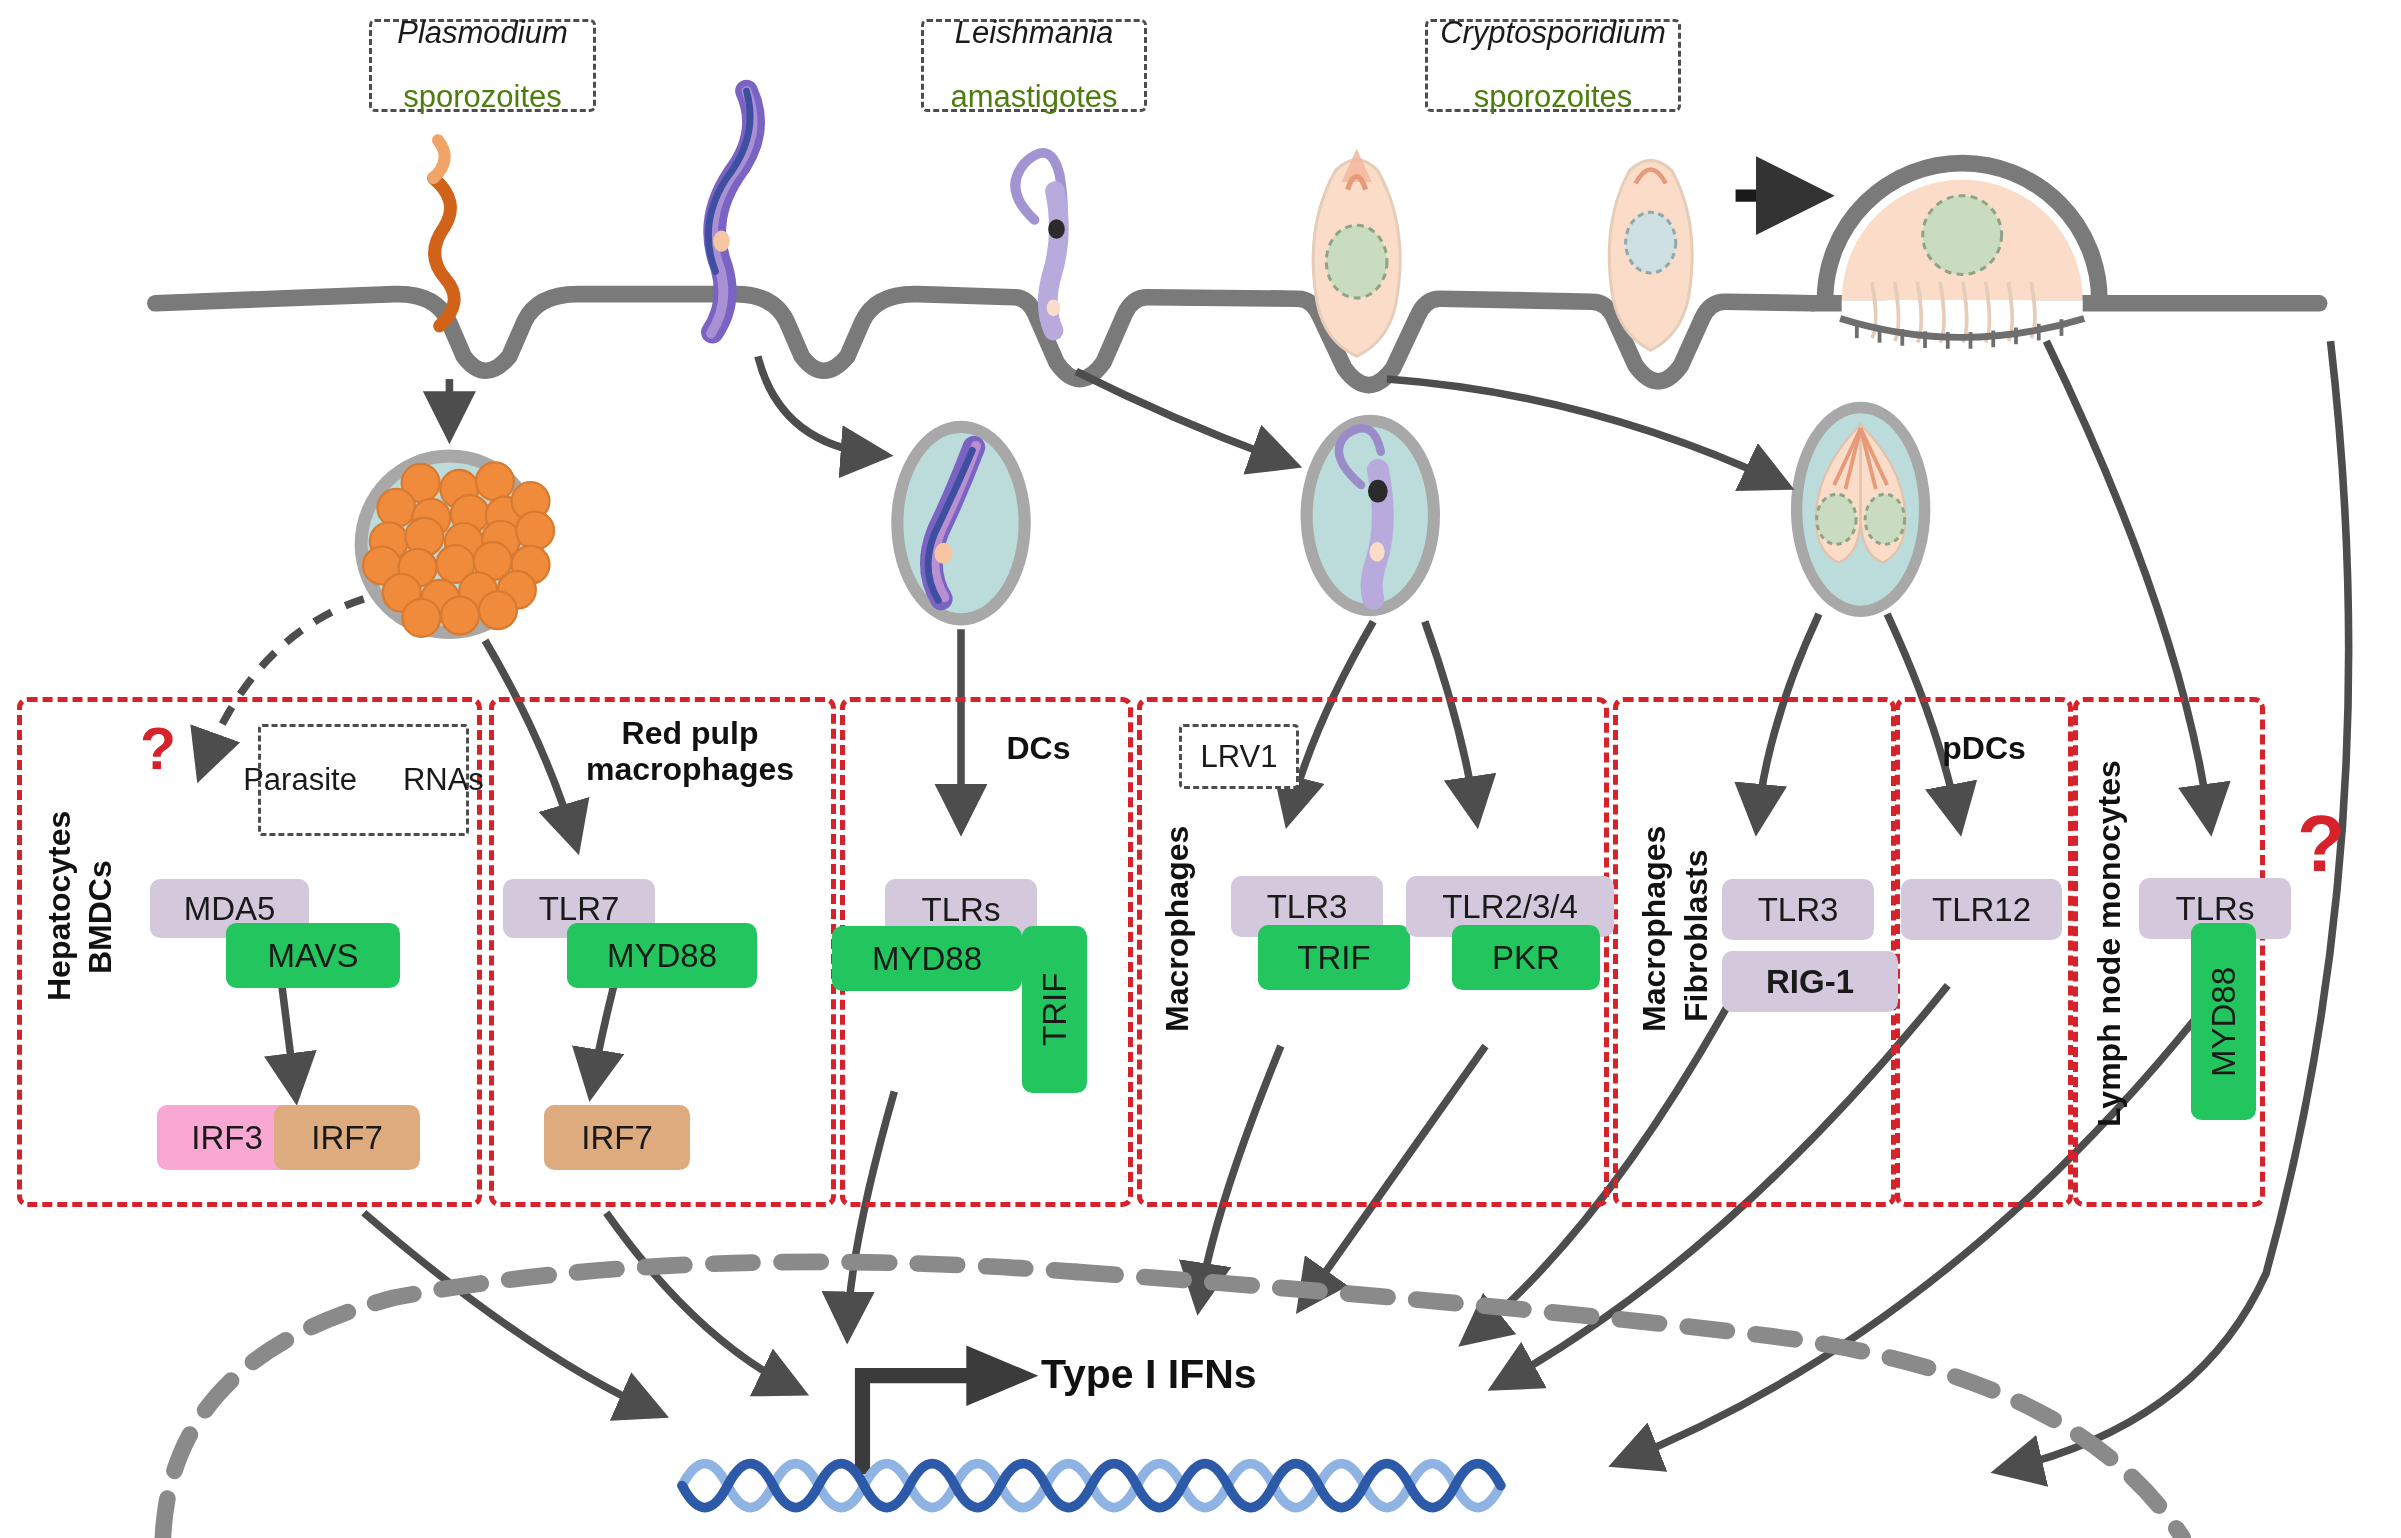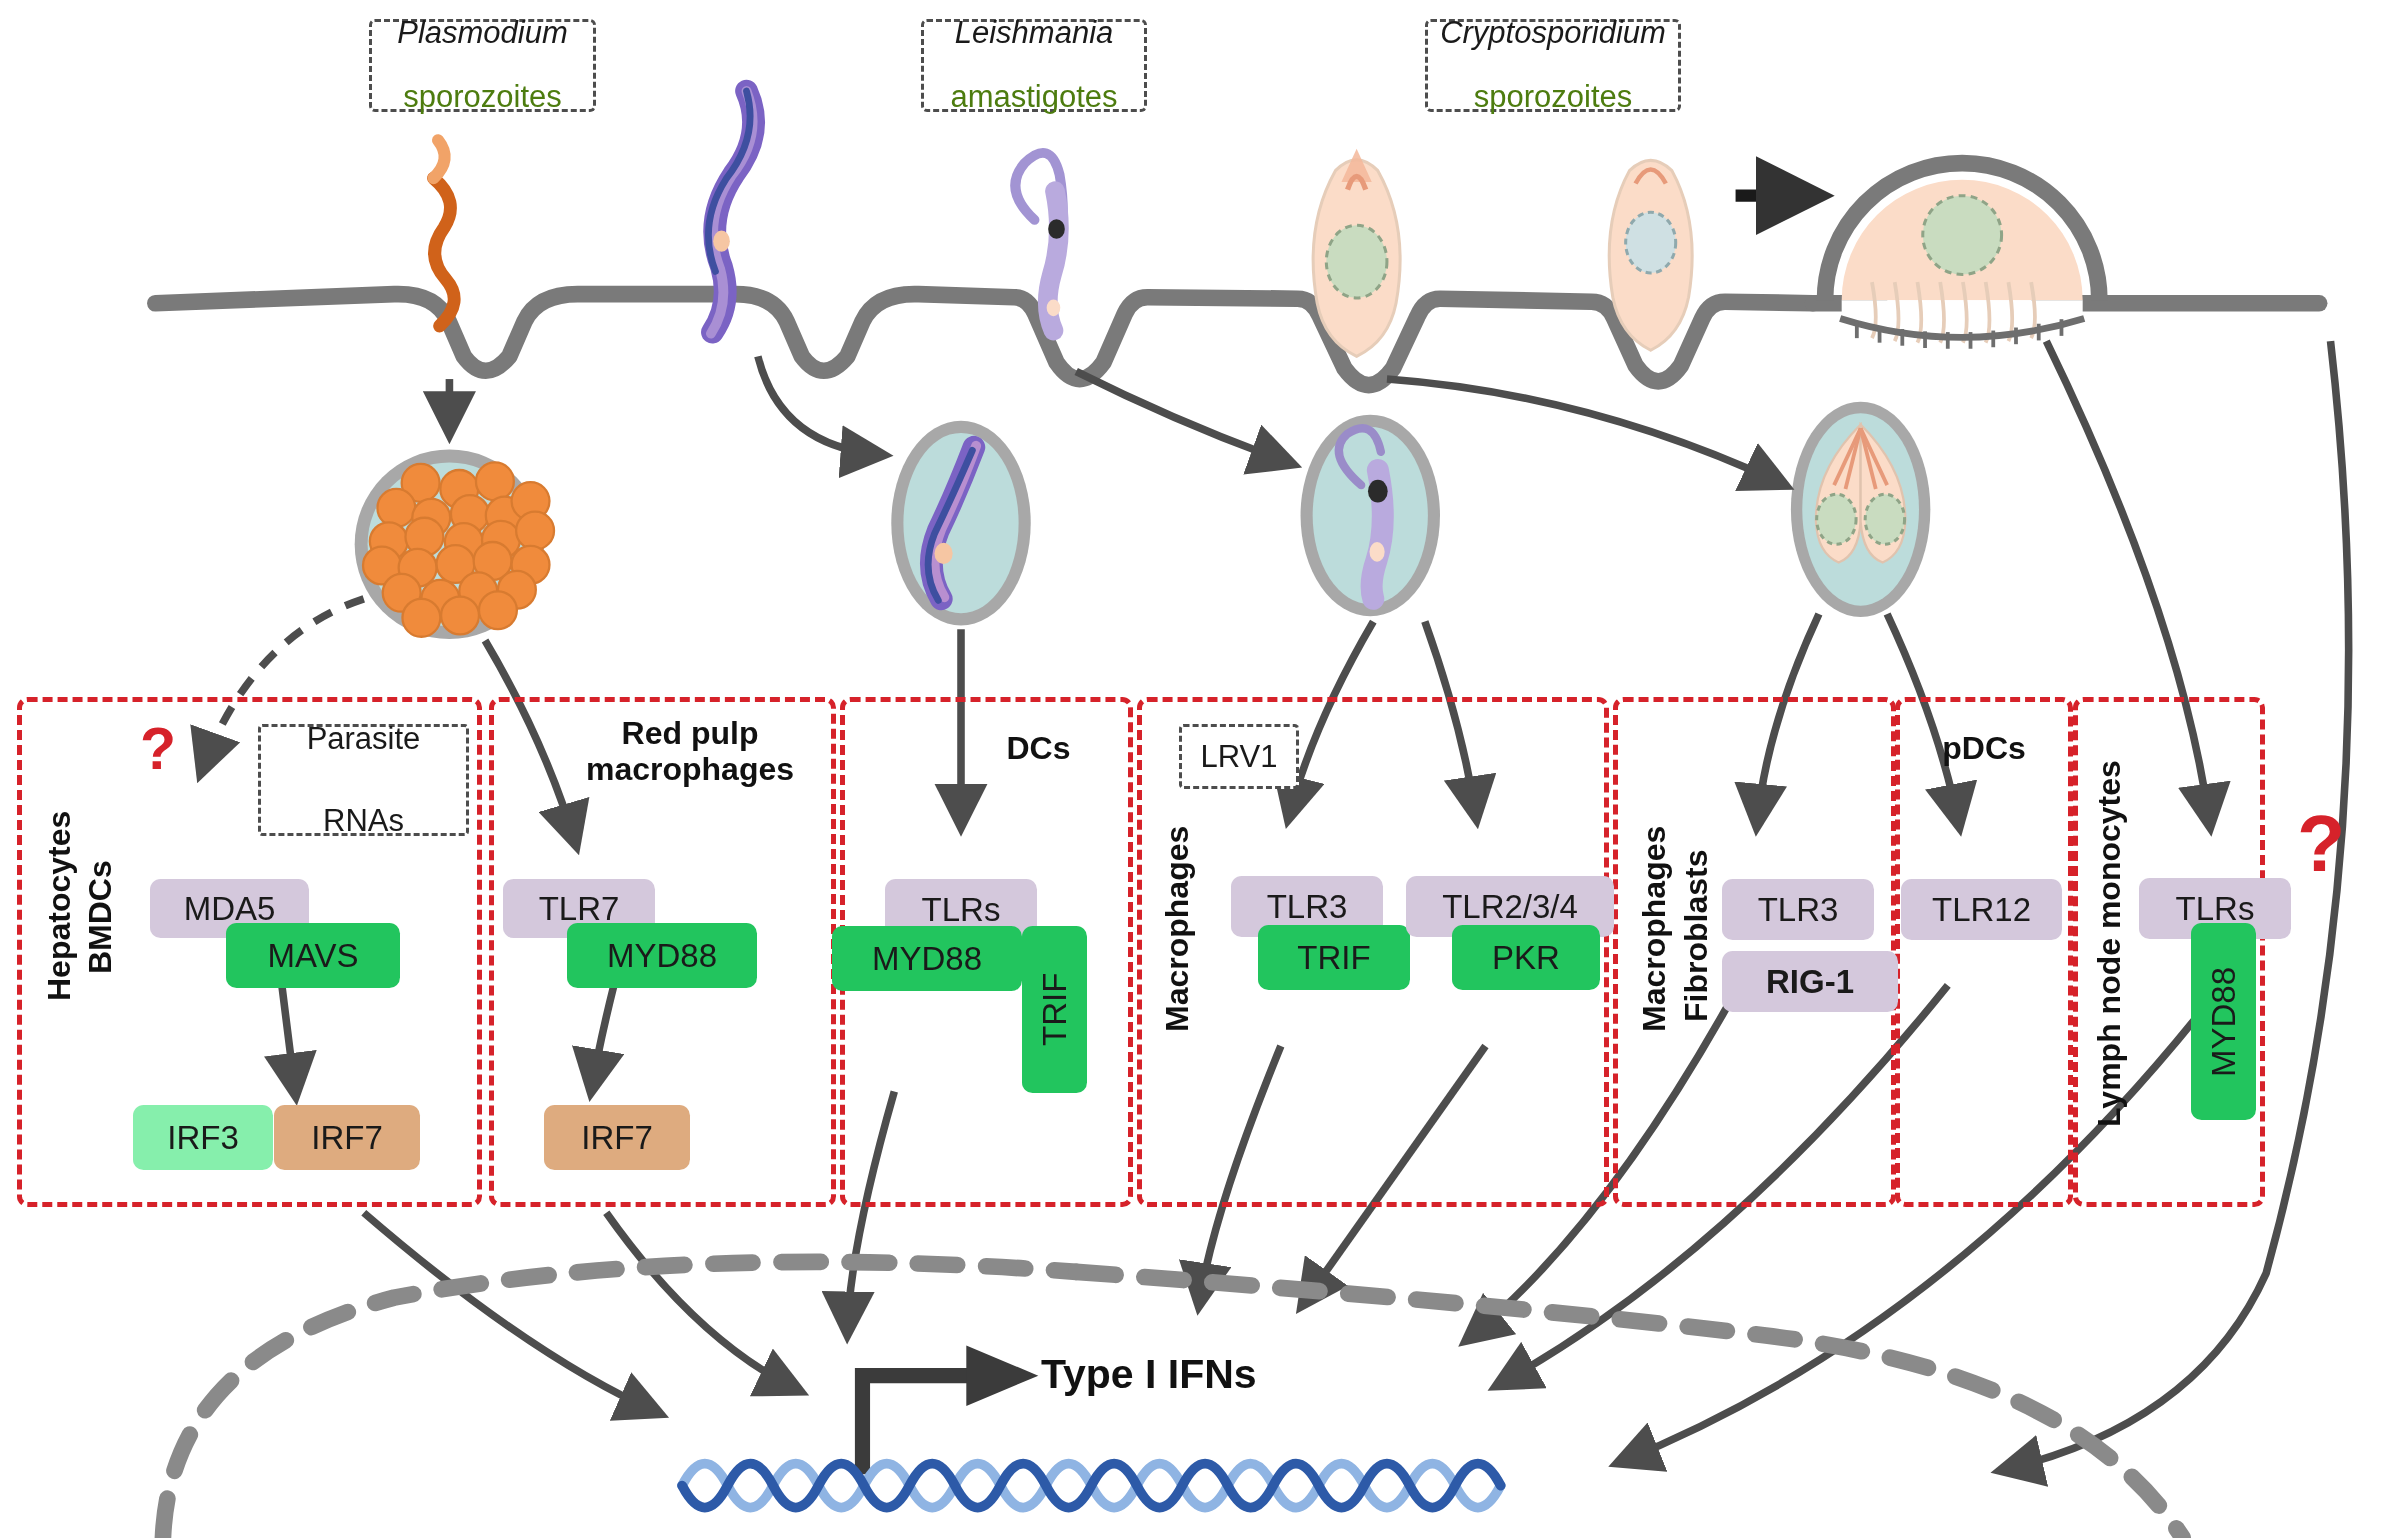--- a/index.html
+++ b/index.html
@@ -22,21 +22,21 @@
       text-align:center;line-height:1.12;}
   .vtitle{position:absolute;font-weight:bold;font-size:32px;color:#111;
       writing-mode:vertical-rl;transform:rotate(180deg);
       white-space:nowrap;line-height:1.12;text-align:center;}
 
   
   .pill{position:absolute;border-radius:10.6px;display:flex;align-items:center;
       justify-content:center;font-size:33px;color:#1a1a1a;white-space:nowrap;}
   .pill.purple{background:#d4c8dc;}
   .pill.orange{background:#22c55e;}
-  .pill.blue{background:#86efac;}
+  .pill.blue{background:#f9a8d4;margin-left:24px;}
   .pill.tan{background:#deab7f;}
   .pill.vert{writing-mode:vertical-rl;transform:rotate(180deg);}
 
   
   .subbox{position:absolute;border:3.8px dashed #4d4d4d;border-radius:4.5px;
       background:#fff;display:flex;align-items:center;justify-content:center;
       text-align:center;font-size:31px;color:#1a1a1a;line-height:1.15;}
 
   
   .qmark{position:absolute;color:#d6222a;font-weight:bold;font-size:59px;
@@ -295,21 +295,21 @@
 <div class="cellbox-title" style="left:978px;top:731px;width:121px;">DCs</div>
 <div class="cellbox-title" style="left:1916px;top:731px;width:136px;">pDCs</div>
 
 <div class="vtitle" style="left:42px;top:777px;height:258px;">Hepatocytes</div>
 <div class="vtitle" style="left:83px;top:822px;height:190px;">BMDCs</div>
 <div class="vtitle" style="left:1160px;top:800px;height:258px;">Macrophages</div>
 <div class="vtitle" style="left:1637px;top:800px;height:258px;">Macrophages</div>
 <div class="vtitle" style="left:1679px;top:822px;height:227px;">Fibroblasts</div>
 <div class="vtitle" style="left:2092px;top:728px;height:432px;">Lymph node monocytes</div>
 
-<div class="subbox" style="left:258px;top:724px;width:205px;height:106px;flex-direction:column;gap:46px;">
+<div class="subbox" style="left:258px;top:724px;width:205px;height:106px;flex-direction:row;gap:46px;">
   <div>Parasite</div>
   <div>RNAs</div>
 </div>
 <div class="subbox" style="left:1179px;top:724px;width:114px;height:59px;">LRV1</div>
 
 <div class="qmark" style="left:140px;top:720px;">?</div>
 <div class="qmark big" style="left:2297px;top:804px;">?</div>
 
 <div class="pill purple" style="left:150px;top:879px;width:159px;height:59px;">MDA5</div>
 <div class="pill orange" style="left:226px;top:923px;width:174px;height:65px;">MAVS</div>

